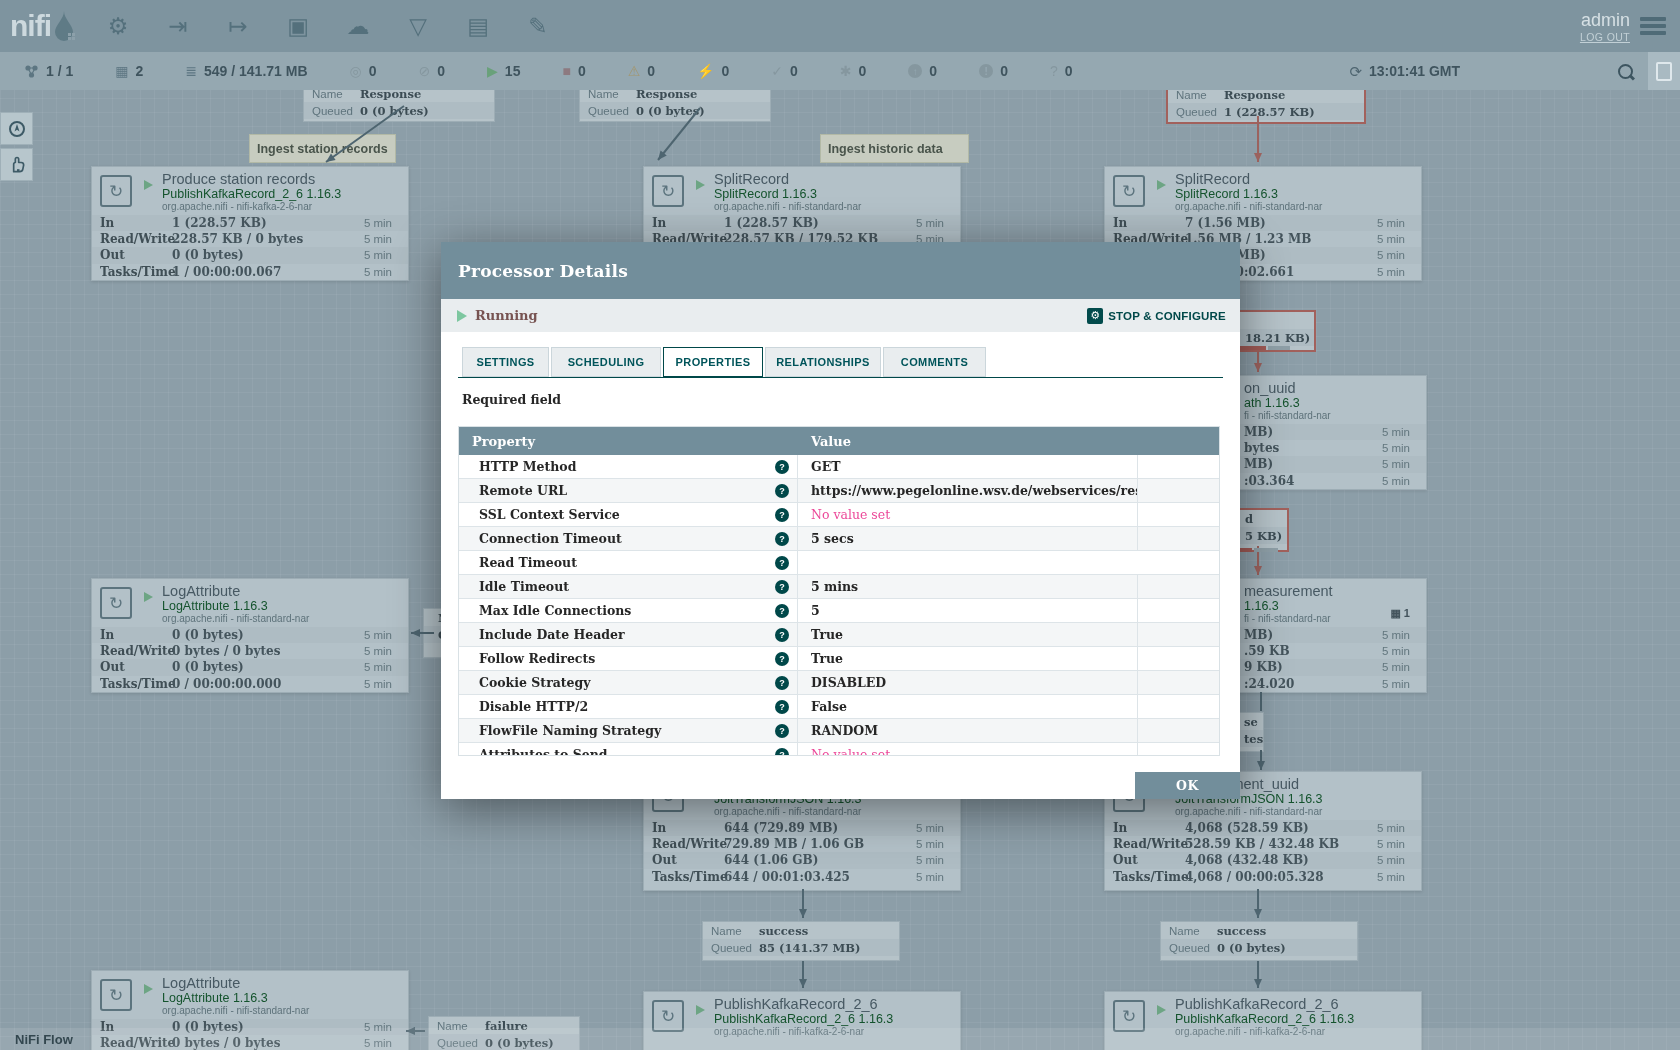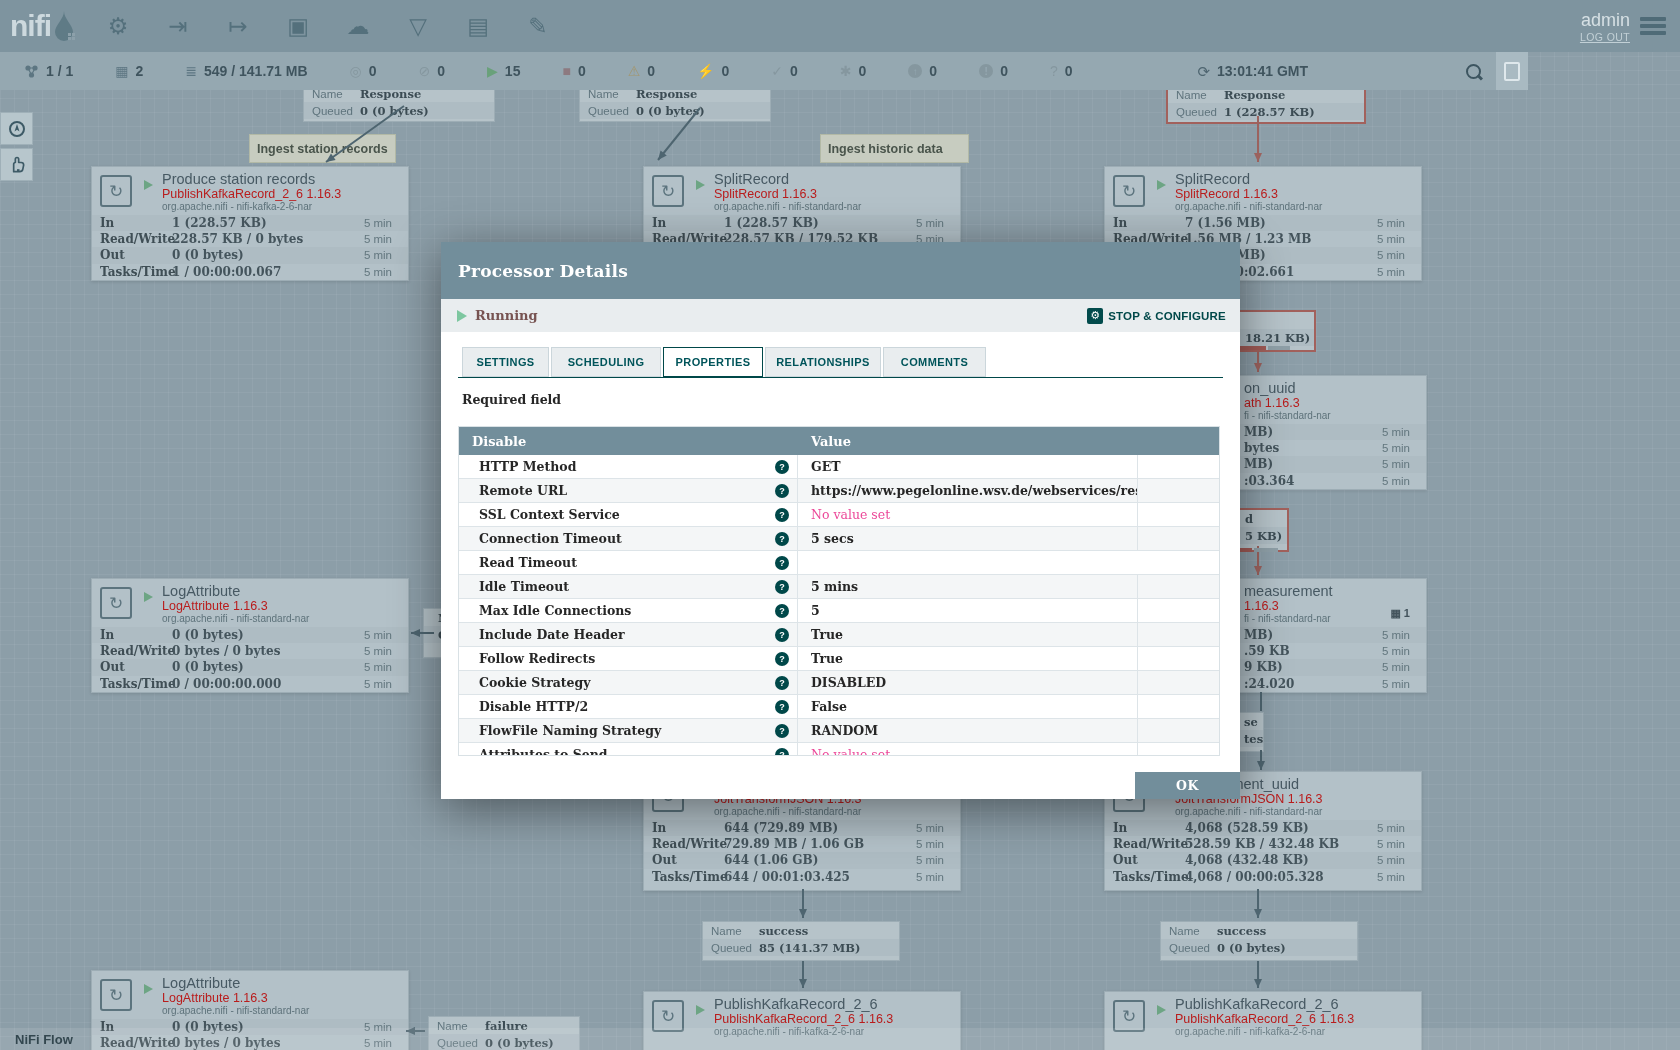--- a/index.html
+++ b/index.html
@@ -18,21 +18,21 @@
   #logo .word{font-size:30px;font-weight:bold;letter-spacing:-1px;color:#cdd9de;}
   #toolbar{display:flex;gap:30px;margin-left:26px;}
   .tb-ico{width:30px;height:30px;display:flex;align-items:center;justify-content:center;font-size:23px;color:#54707c;cursor:pointer;}
   #user-block{margin-left:auto;text-align:right;margin-right:10px;}
   #user-name{font-size:18px;color:#d6e0e4;}
   #logout{font-size:10.5px;color:#c2d0d6;text-decoration:underline;cursor:pointer;letter-spacing:.4px;}
   #hamburger{width:26px;margin-right:14px;cursor:pointer;}
   #hamburger div{height:4px;background:#4f6b77;margin:3px 0;border-radius:1px;}
 
   
-  #statusbar{position:absolute;left:0;top:52px;width:1528px;height:38px;background:#95a8b1;z-index:5;display:flex;font-size:13px;}
+  #statusbar{position:absolute;left:0;top:52px;width:1680px;height:38px;background:#95a8b1;z-index:5;display:flex;font-size:13px;}
   .sb-item{display:flex;align-items:center;gap:7px;margin-left:42px;white-space:nowrap;}
   .sb-item:first-child{margin-left:24px;}
   .sb-ico{font-size:14px;line-height:1;}
   .sb-val{font-weight:bold;color:#3f545e;font-size:14px;}
   .sb-circ{display:inline-flex;width:14px;height:14px;border-radius:50%;background:#85979f;color:#95a8b1;font-size:10px;font-weight:bold;align-items:center;justify-content:center;}
   #sb-right{margin-left:auto;display:flex;align-items:center;height:100%;}
   #sb-time{display:flex;align-items:center;gap:7px;margin-right:150px;}
   #search-btn{width:30px;display:flex;align-items:center;justify-content:center;cursor:pointer;margin-right:8px;}
   .mag{position:relative;width:11px;height:11px;border:2.5px solid #3d5560;border-radius:50%;}
   .mag::after{content:"";position:absolute;left:9px;top:10px;width:6px;height:2.5px;background:#3d5560;transform:rotate(45deg);}
@@ -42,21 +42,21 @@
   
   .side-btn{position:absolute;left:0;width:31px;height:31px;background:#b7c6cc;border:1px solid #9fb0b8;z-index:4;display:flex;align-items:center;justify-content:center;cursor:pointer;}
 
   
   .proc{position:absolute;background:#b3c1c8;border:1px solid #9dadb5;box-shadow:0 1px 3px rgba(0,0,0,.12);z-index:2;overflow:hidden;}
   .proc-head{position:relative;height:48px;display:flex;align-items:flex-start;}
   .proc-icon{margin:8px 0 0 8px;width:28px;height:28px;border:2px solid #5c747e;border-radius:3px;display:flex;align-items:center;justify-content:center;font-size:17px;color:#5c747e;}
   .run-tri{width:0;height:0;border-left:9px solid #6da584;border-top:5.5px solid transparent;border-bottom:5.5px solid transparent;margin:13px 0 0 12px;}
   .proc-titles{margin:4px 0 0 9px;line-height:1.12;}
   .p-title{font-size:14.5px;color:#475963;}
-  .p-type{font-size:12.5px;color:#b91c1c;}
+  .p-type{font-size:12.5px;color:#14532d;}
   .p-bundle{font-size:10px;color:#5d727a;}
   .prow{height:16.2px;display:flex;align-items:center;font-size:12px;}
   .prow:nth-child(odd){background:#aebcc3;}
   .pl{width:72px;padding-left:8px;font-family:"DejaVu Serif",serif;font-weight:bold;color:#3f4e55;flex:none;}
   .pv{font-family:"DejaVu Serif",serif;font-weight:bold;color:#44545c;white-space:nowrap;}
   .pm{margin-left:auto;padding-right:16px;color:#62767e;font-size:11.5px;}
   .badge{position:absolute;right:16px;top:28px;font-size:11px;font-weight:bold;color:#43535c;}
 
   .conn{position:absolute;background:#b6c3c9;border:1px solid #9dadb5;z-index:2;overflow:hidden;font-size:11.5px;}
   .conn.red{border:2px solid #a2615c;}
@@ -282,21 +282,21 @@
       <div id="tabs">
           <div class="tab" style="width: 87px;">SETTINGS</div>
           <div class="tab" style="width: 110px;">SCHEDULING</div>
           <div class="tab active" style="width: 100px;">PROPERTIES</div>
           <div class="tab" style="width: 116px;">RELATIONSHIPS</div>
           <div class="tab" style="width: 103px;">COMMENTS</div>
         </div>
       <div id="required-field" class="slab">Required field</div>
       <div id="prop-table">
         <div class="thead">
-          <span class="th-prop slab">Disable</span>
+          <span class="th-prop slab">Property</span>
           <span class="th-val slab">Value</span>
         </div>
         <div id="table-rows">
             <div class="trow">
               <span class="td-prop slab">HTTP Method<span class="help">?</span></span>
               <span class="td-val slab">GET</span>
               <span class="td-extra"></span>
             </div>
             <div class="trow">
               <span class="td-prop slab">Remote URL<span class="help">?</span></span>

